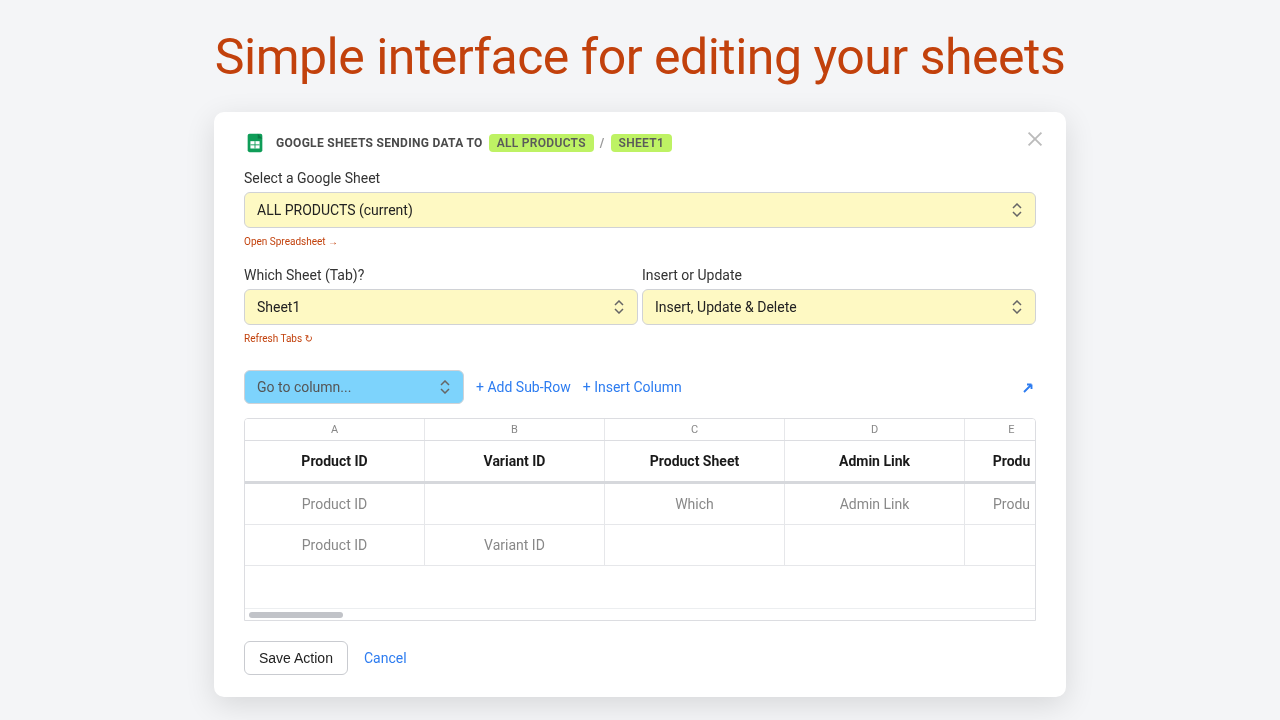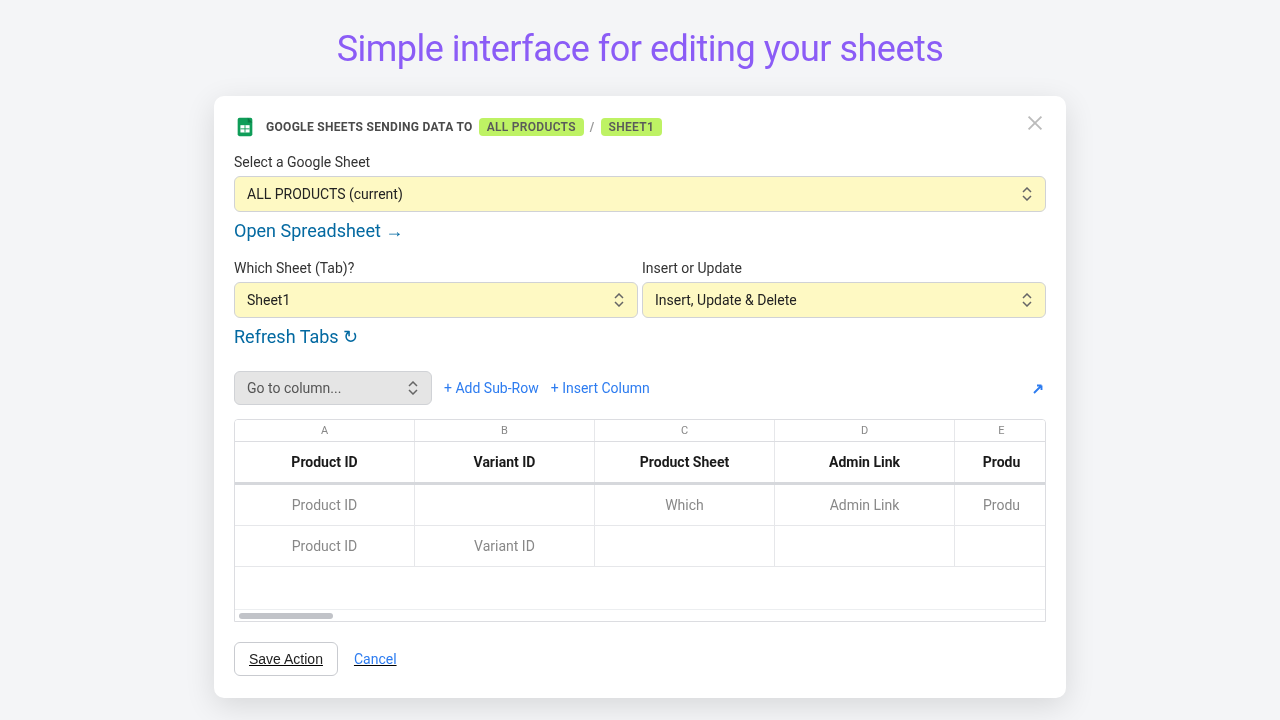--- a/index.html
+++ b/index.html
@@ -4,34 +4,34 @@
 <style>
 * { box-sizing: border-box; margin: 0; padding: 0; }
 body {
   font-family: -apple-system, BlinkMacSystemFont, "Segoe UI", Roboto, sans-serif;
   background: #f4f5f7;
   width: 1280px;
   height: 720px;
   overflow: hidden;
 }
 .hero-title {
-  font-size: 36px;
+  font-size: 50px;
   font-weight: 400;
-  color: #8b5cf6;
+  color: #c2410c;
   text-align: center;
   margin-top: 28px;
   letter-spacing: -0.5px;
 }
 .modal {
   width: 852px;
   margin: 26px auto 0;
   background: #fff;
   border-radius: 10px;
   box-shadow: 0 8px 30px rgba(0,0,0,0.12);
-  padding: 20px 20px 22px;
+  padding: 20px 30px 22px;
   position: relative;
 }
 .modal-header {
   display: flex;
   align-items: center;
   gap: 10px;
   margin-bottom: 16px;
 }
 .sheets-icon {
   width: 22px;
@@ -80,22 +80,22 @@
   display: flex;
   align-items: center;
   justify-content: space-between;
 }
 .select-arrows {
   width: 12px;
   height: 14px;
   color: #666;
 }
 .link {
-  color: #0369a1;
-  font-size: 18px;
+  color: #c2410c;
+  font-size: 10px;
   text-decoration: none;
   display: inline-flex;
   align-items: center;
   gap: 4px;
   margin-top: 8px;
   cursor: pointer;
 }
 .row2 {
   display: flex;
   gap: 4px;
@@ -107,25 +107,25 @@
   align-items: center;
   gap: 12px;
   margin-top: 24px;
 }
 .go-to-col {
   border: 1px solid #d0d2d6;
   border-radius: 6px;
   padding: 8px 12px;
   font-size: 14px;
   color: #555;
-  background: #e5e5e5;
+  background: #7dd3fc;
   display: flex;
   align-items: center;
   gap: 40px;
-  width: 198px;
+  width: 220px;
   justify-content: space-between;
 }
 .text-link {
   color: #2d7cf0;
   font-size: 14px;
   cursor: pointer;
 }
 .expand-icon {
   margin-left: auto;
   width: 18px;
@@ -197,21 +197,20 @@
   width: 94px;
   height: 6px;
   background: #c1c3c8;
   border-radius: 3px;
 }
 .footer {
   display: flex;
   gap: 16px;
   margin-top: 20px;
   align-items: center;
-  text-decoration: underline;
 }
 .btn-save {
   border: 1px solid #c9cbd0;
   background: #fff;
   border-radius: 6px;
   padding: 8px 14px;
   font-size: 14px;
   color: #222;
   cursor: pointer;
 }

